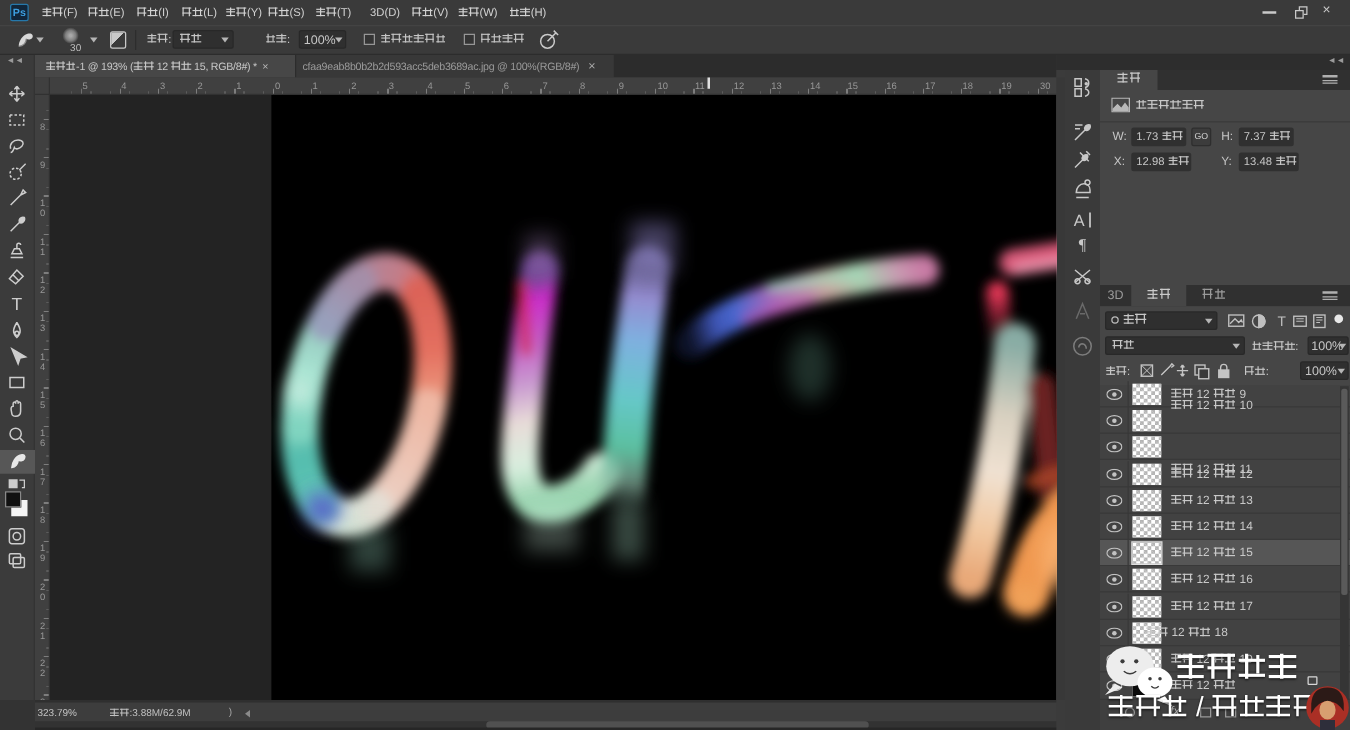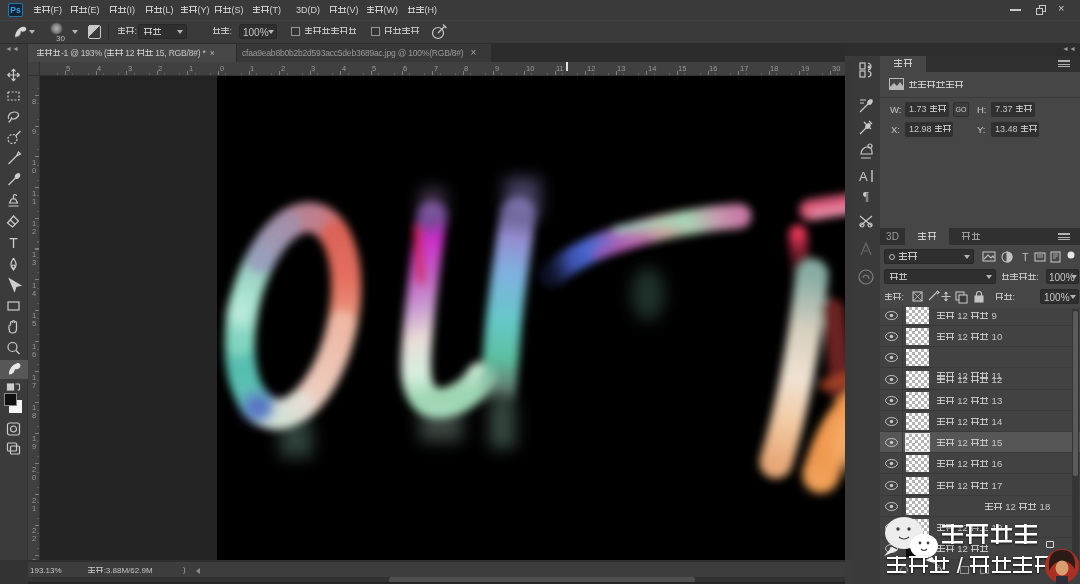--- a/index.html
+++ b/index.html
@@ -444,21 +444,21 @@
 <div class="ab" style="left:902px;top:305px;width:1px;height:21px;background:#383838"></div>
 <div class="thumb" style="left:906px;top:307px;"></div>
 <div class="lname" style="left:936px;top:310px"><i class="g"></i><i class="h"></i> 12 <i class="h"></i><i class="k"></i> 9</div>
 <div class="ab" style="left:880px;top:326px;width:200px;height:21px;background:transparent;border-bottom:1px solid #393939"></div>
 <svg class="ab" style="left:885px;top:332px" width="13" height="9" viewBox="0 0 13 9">
     <ellipse cx="6.5" cy="4.5" rx="6" ry="4" fill="none" stroke="#c2c2c2"></ellipse>
     <circle cx="6.5" cy="4.5" r="1.8" fill="#c2c2c2"></circle>
   </svg>
 <div class="ab" style="left:902px;top:326px;width:1px;height:21px;background:#383838"></div>
 <div class="thumb" style="left:906px;top:328px;"></div>
-<div class="lname" style="left:936px;top:331px"><i class="g"></i><i class="h"></i> 12 <i class="h"></i><i class="k"></i> 10</div>
+<div class="lname" style="left:936px;top:319px"><i class="g"></i><i class="h"></i> 12 <i class="h"></i><i class="k"></i> 10</div>
 <div class="ab" style="left:880px;top:347px;width:200px;height:21px;background:transparent;border-bottom:1px solid #393939"></div>
 <svg class="ab" style="left:885px;top:353px" width="13" height="9" viewBox="0 0 13 9">
     <ellipse cx="6.5" cy="4.5" rx="6" ry="4" fill="none" stroke="#c2c2c2"></ellipse>
     <circle cx="6.5" cy="4.5" r="1.8" fill="#c2c2c2"></circle>
   </svg>
 <div class="ab" style="left:902px;top:347px;width:1px;height:21px;background:#383838"></div>
 <div class="thumb" style="left:906px;top:349px;"></div>
 <div class="lname" style="left:936px;top:370px"><i class="g"></i><i class="h"></i> 12 <i class="h"></i><i class="k"></i> 11</div>
 <div class="ab" style="left:880px;top:369px;width:200px;height:21px;background:transparent;border-bottom:1px solid #393939"></div>
 <svg class="ab" style="left:885px;top:375px" width="13" height="9" viewBox="0 0 13 9">
@@ -508,21 +508,21 @@
 <div class="ab" style="left:902px;top:475px;width:1px;height:21px;background:#383838"></div>
 <div class="thumb" style="left:906px;top:477px;"></div>
 <div class="lname" style="left:936px;top:480px"><i class="g"></i><i class="h"></i> 12 <i class="h"></i><i class="k"></i> 17</div>
 <div class="ab" style="left:880px;top:496px;width:200px;height:21px;background:transparent;border-bottom:1px solid #393939"></div>
 <svg class="ab" style="left:885px;top:502px" width="13" height="9" viewBox="0 0 13 9">
     <ellipse cx="6.5" cy="4.5" rx="6" ry="4" fill="none" stroke="#c2c2c2"></ellipse>
     <circle cx="6.5" cy="4.5" r="1.8" fill="#c2c2c2"></circle>
   </svg>
 <div class="ab" style="left:902px;top:496px;width:1px;height:21px;background:#383838"></div>
 <div class="thumb" style="left:906px;top:498px;"></div>
-<div class="lname" style="left:984px;top:501px"><i class="g"></i><i class="h"></i> 12 <i class="h"></i><i class="k"></i> 18</div>
+<div class="lname" style="left:916px;top:501px"><i class="g"></i><i class="h"></i> 12 <i class="h"></i><i class="k"></i> 18</div>
 <div class="ab" style="left:880px;top:517px;width:200px;height:21px;background:transparent;border-bottom:1px solid #393939"></div>
 <svg class="ab" style="left:885px;top:523px" width="13" height="9" viewBox="0 0 13 9">
     <ellipse cx="6.5" cy="4.5" rx="6" ry="4" fill="none" stroke="#c2c2c2"></ellipse>
     <circle cx="6.5" cy="4.5" r="1.8" fill="#c2c2c2"></circle>
   </svg>
 <div class="ab" style="left:902px;top:517px;width:1px;height:21px;background:#383838"></div>
 <div class="thumb" style="left:906px;top:519px;"></div>
 <div class="lname" style="left:936px;top:522px"><i class="g"></i><i class="h"></i> 12 <i class="h"></i><i class="k"></i> 19</div>
 <div class="ab" style="left:880px;top:538px;width:200px;height:22px;border-bottom:1px solid #393939"></div>
 <svg class="ab" style="left:885px;top:544px" width="13" height="9" viewBox="0 0 13 9">
@@ -534,21 +534,21 @@
 <div class="lname" style="left:936px;top:543px"><i class="g"></i><i class="h"></i> 12 <i class="h"></i><i class="k"></i></div>
 <div class="ab" style="left:1072px;top:309px;width:7px;height:251px;background:#353535"></div>
 <div class="ab" style="left:1073px;top:311px;width:5px;height:165px;background:#5a5a5a;border-radius:2px"></div>
 <div class="ab" style="left:880px;top:560px;width:200px;height:24px;background:#3f3f3f"></div>
 <div class="ab" style="left:936px;top:564px;font-size:10px;font-style:italic;color:#b5b5b5">fx</div>
 <div class="ab" style="left:900px;top:566px;width:8px;height:8px;border:1px solid #9a9a9a;border-radius:50%"></div>
 <div class="ab" style="left:960px;top:566px;width:9px;height:8px;border:1px solid #9a9a9a"></div>
 <div class="ab" style="left:980px;top:566px;width:9px;height:8px;border:1px solid #9a9a9a"></div>
 <div class="ab" style="left:0;top:560px;width:845px;height:24px;background:#3d3d3d"></div>
 <div class="ab" style="left:0;top:560px;width:845px;height:2px;background:#2f2f2f"></div>
-<div class="ab" style="left:30px;top:566px;font-size:8px;color:#c2c2c2">193.13%</div>
+<div class="ab" style="left:30px;top:566px;font-size:8px;color:#c2c2c2">323.79%</div>
 <div class="ab" style="left:88px;top:566px;font-size:8px;color:#c2c2c2"><i class="g"></i><i class="h"></i>:3.88M/62.9M</div>
 <div class="ab" style="left:183px;top:565px;font-size:8px;color:#a8a8a8">)</div>
 <div class="ab" style="left:196px;top:568px;width:0;height:0;border-top:3px solid transparent;border-bottom:3px solid transparent;border-right:4px solid #8a8a8a"></div>
 <div class="ab" style="left:0;top:577px;width:845px;height:7px;background:#323232"></div>
 <div class="ab" style="left:389px;top:577px;width:306px;height:6px;background:#505050;border-radius:3px"></div>
 <div class="ab" style="left:0;top:582px;width:845px;height:2px;background:#262626"></div>
 <div class="ab" style="left:0;top:560px;width:28px;height:24px;background:#333"></div>
 <svg class="ab" style="left:878px;top:510px" width="64" height="58" viewBox="0 0 64 58">
 <ellipse cx="26" cy="23" rx="19" ry="16" fill="#ededed"></ellipse>
 <path d="M14,37 L6,46 L20,40 Z" fill="#ededed"></path>

